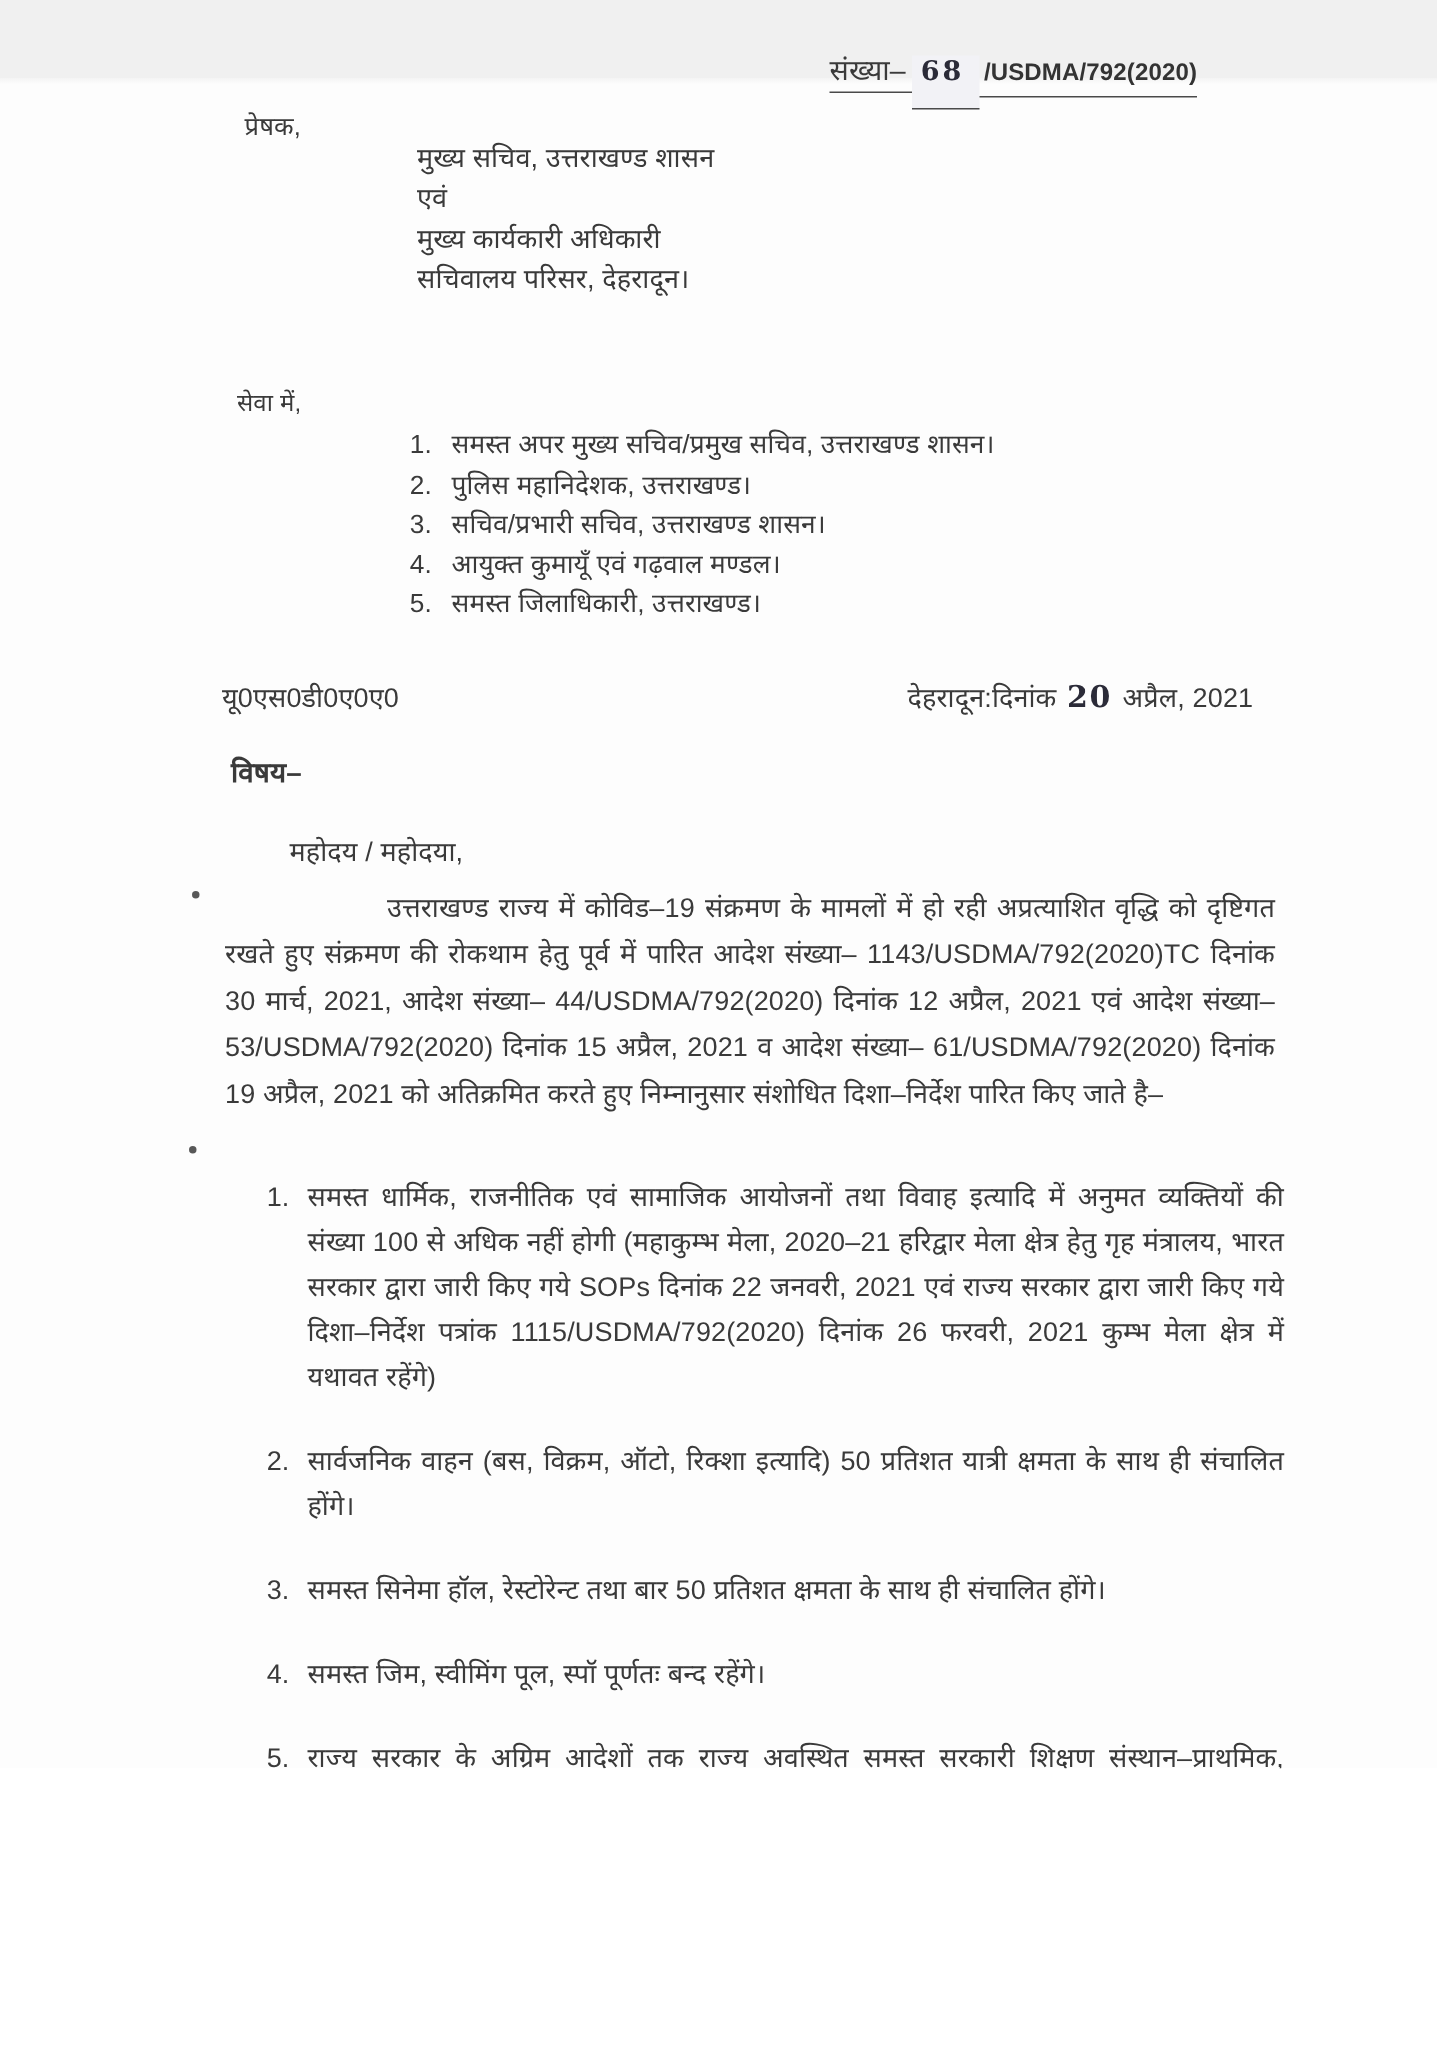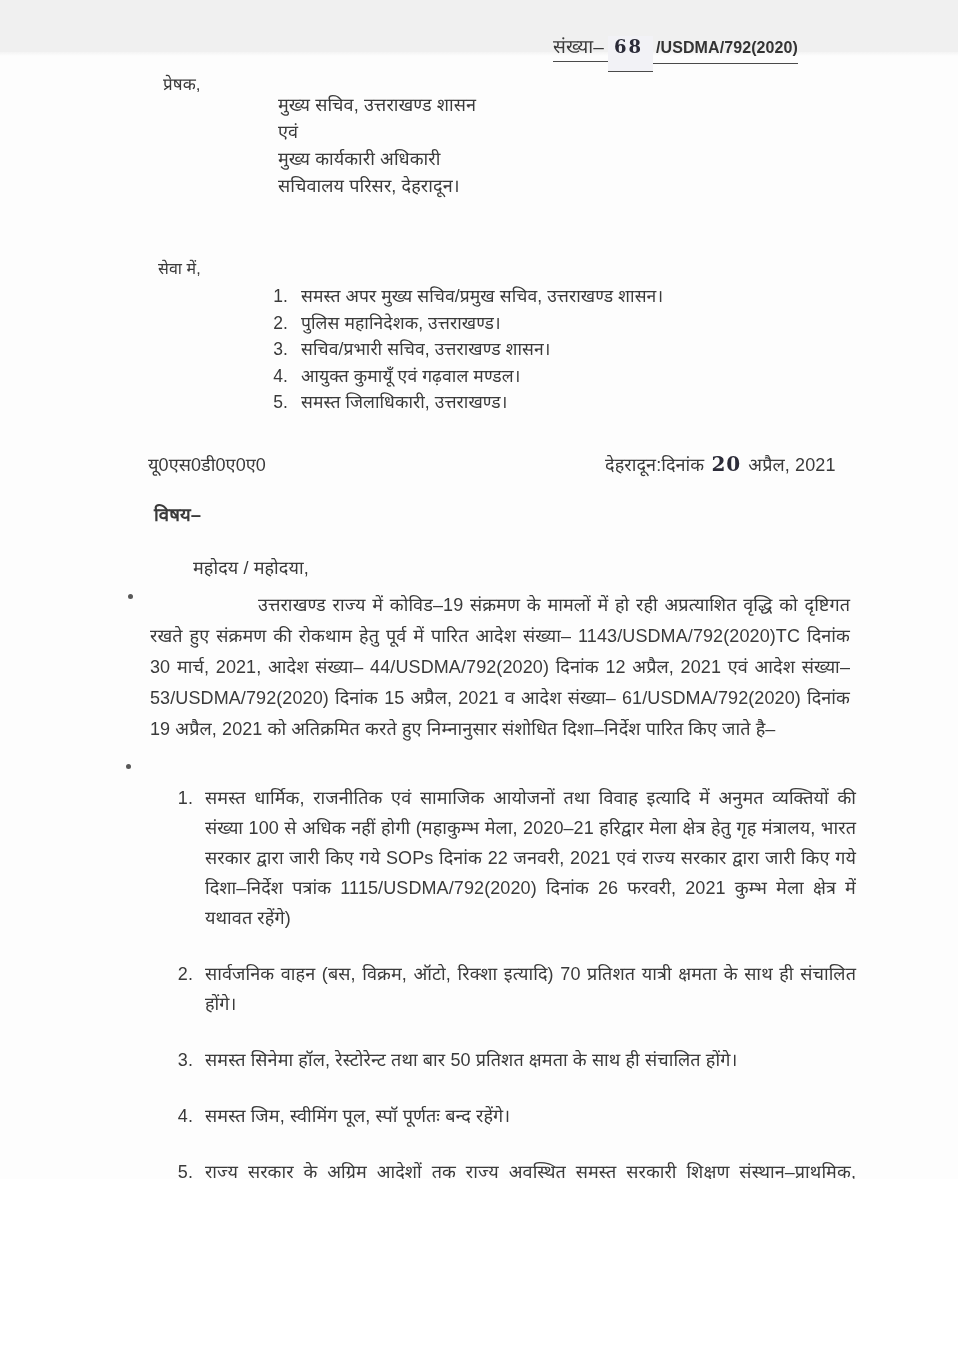--- a/index.html
+++ b/index.html
@@ -321,21 +321,21 @@
     <div class="ink-dot" style="top:594px;left:128px;"></div>
     <div class="ink-dot" style="top:764px;left:126px;"></div>
 
     <ol class="clauses hi">
       <li>
         <span class="cnum">1.</span>
         <span class="ctext">समस्त धार्मिक, राजनीतिक एवं सामाजिक आयोजनों तथा विवाह इत्यादि में अनुमत व्यक्तियों की संख्या 100 से अधिक नहीं होगी (महाकुम्भ मेला, 2020–21 हरिद्वार मेला क्षेत्र हेतु गृह मंत्रालय, भारत सरकार द्वारा जारी किए गये SOPs दिनांक 22 जनवरी, 2021 एवं राज्य सरकार द्वारा जारी किए गये दिशा–निर्देश पत्रांक 1115/USDMA/792(2020) दिनांक 26 फरवरी, 2021 कुम्भ मेला क्षेत्र में यथावत रहेंगे)</span>
       </li>
       <li>
         <span class="cnum">2.</span>
-        <span class="ctext">सार्वजनिक वाहन (बस, विक्रम, ऑटो, रिक्शा इत्यादि) 70 प्रतिशत यात्री क्षमता के साथ ही संचालित होंगे।</span>
+        <span class="ctext">सार्वजनिक वाहन (बस, विक्रम, ऑटो, रिक्शा इत्यादि) 50 प्रतिशत यात्री क्षमता के साथ ही संचालित होंगे।</span>
       </li>
       <li>
         <span class="cnum">3.</span>
         <span class="ctext">समस्त सिनेमा हॉल, रेस्टोरेन्ट तथा बार 50 प्रतिशत क्षमता के साथ ही संचालित होंगे।</span>
       </li>
       <li>
         <span class="cnum">4.</span>
         <span class="ctext">समस्त जिम, स्वीमिंग पूल, स्पॉ पूर्णतः बन्द रहेंगे।</span>
       </li>
       <li>

